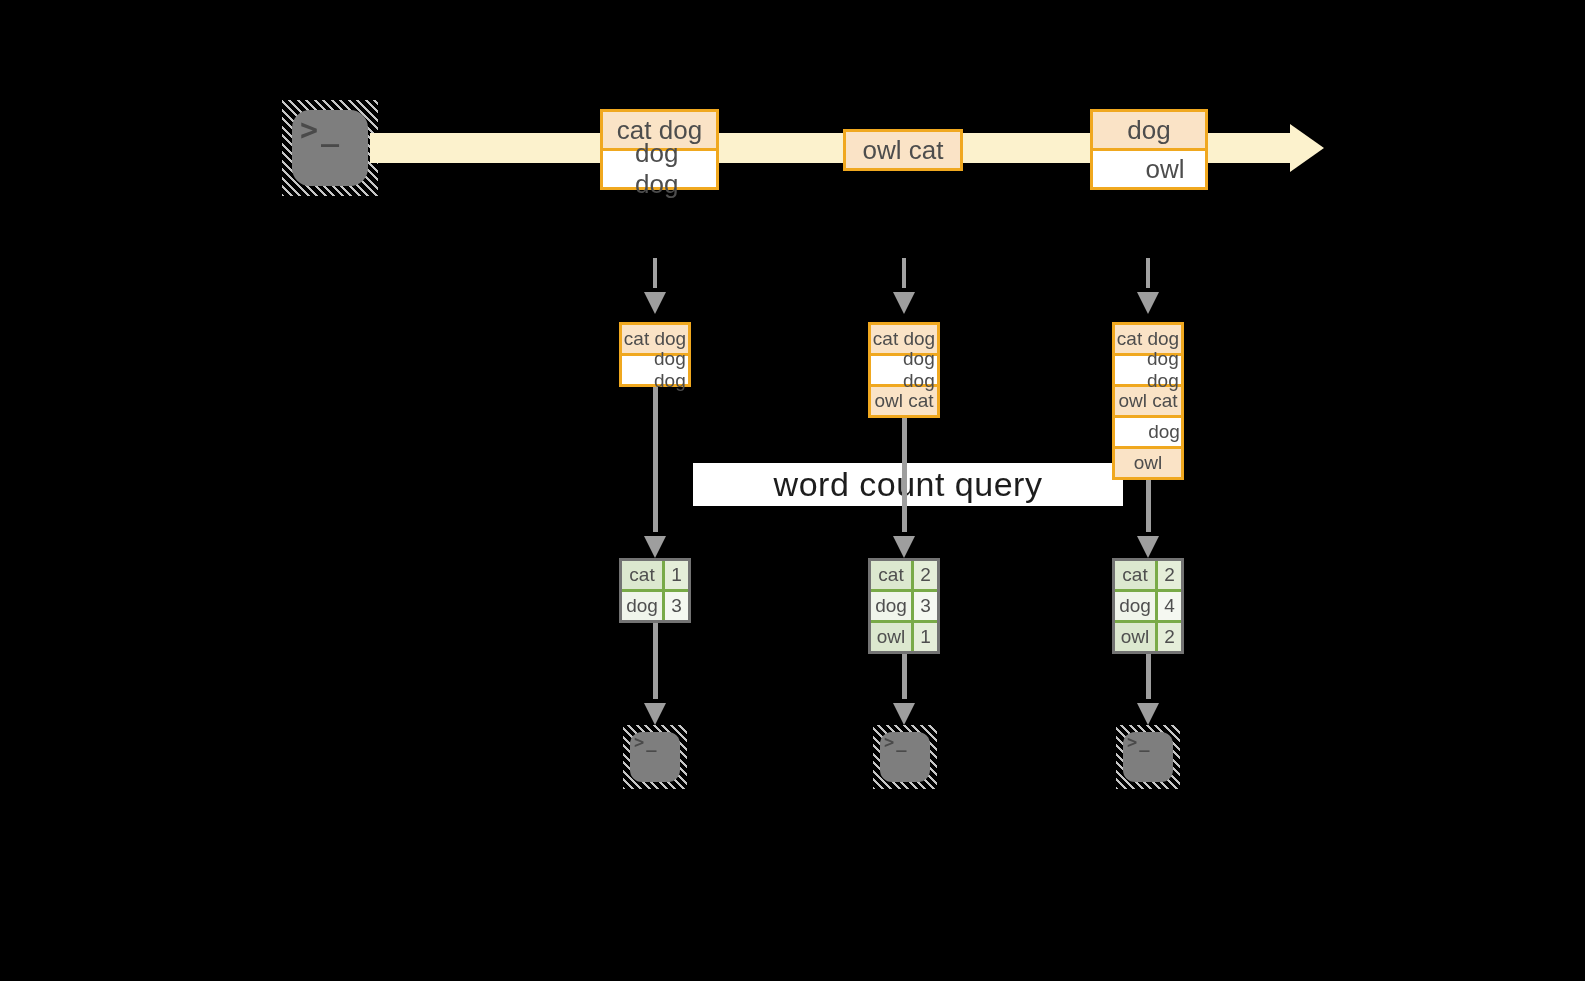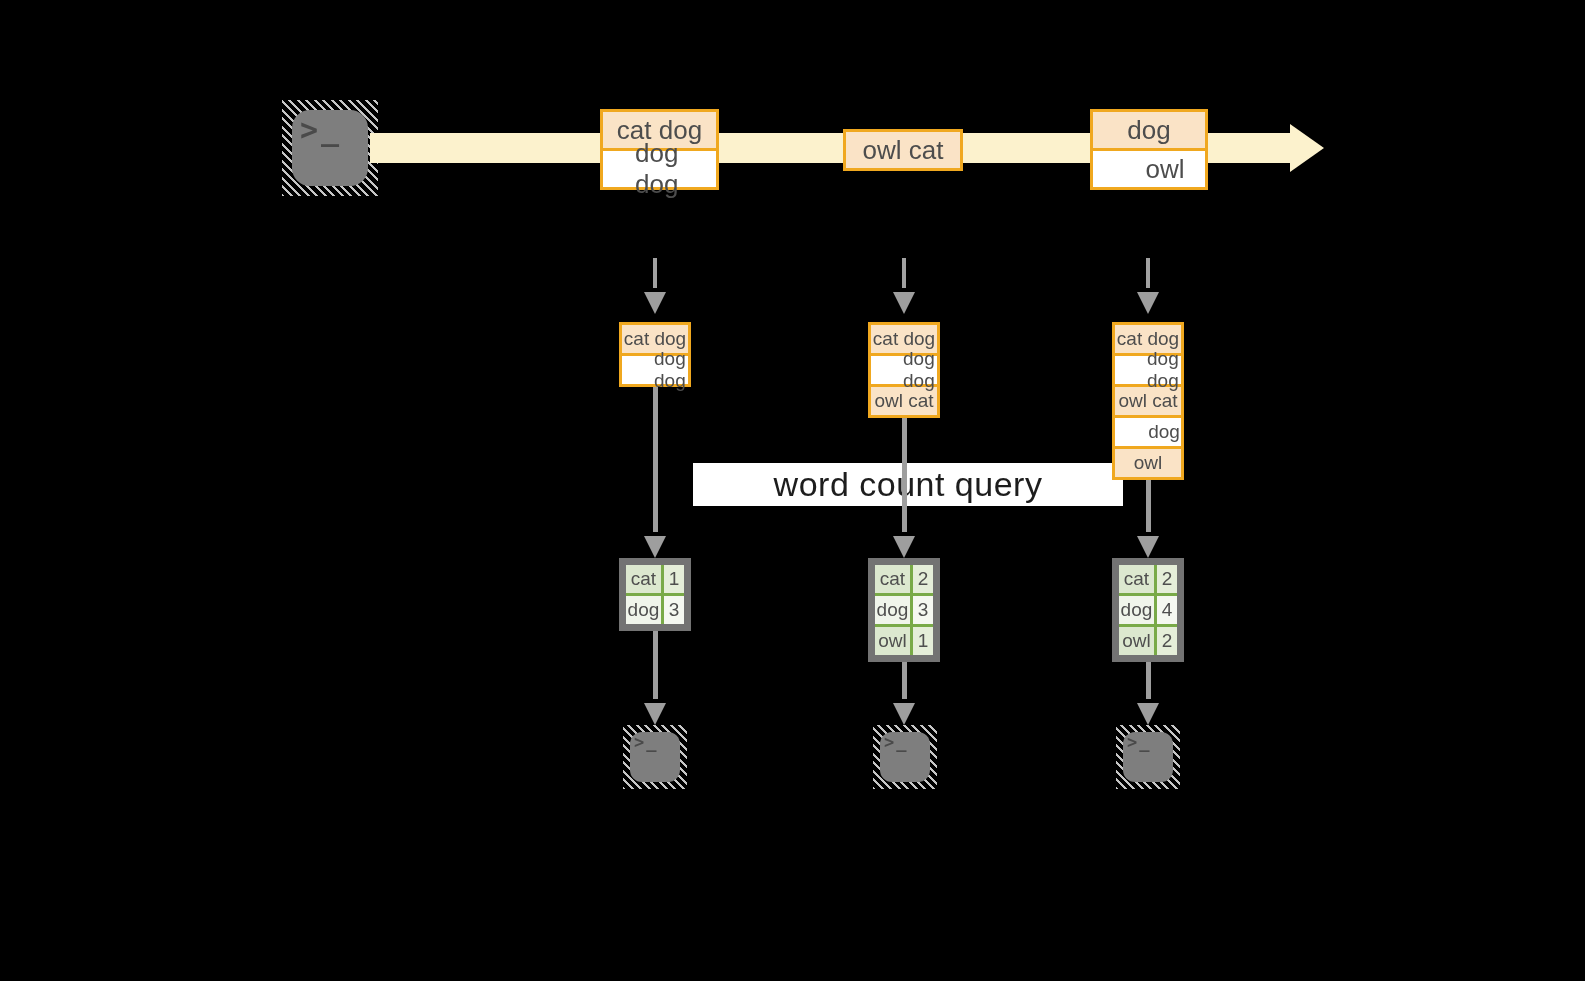--- a/index.html
+++ b/index.html
@@ -35,21 +35,21 @@
   .vline{width:5px;background:#9e9e9e;margin:0 auto;}
   .vdash{width:4px;height:30px;background:#a2a2a2;margin:0 auto;}
   .vhead{width:0;height:0;border-left:11px solid transparent;border-right:11px solid transparent;
          border-top:22px solid #9e9e9e;margin-top:4px;}
 
   
   .banner{background:#ffffff;display:flex;align-items:center;justify-content:center;}
   .banner span{font-size:34px;font-weight:300;color:#1d1d1d;letter-spacing:0.5px;}
 
   
-  .gtable{border:7px solid #737373;}
+  .gtable{border:3px solid #737373;}
   .grow{display:flex;}
   .grow + .grow{border-top:3px solid #79aa48;}
   .gcell{height:28px;display:flex;align-items:center;justify-content:center;
          font-size:19px;color:#4f4f4f;}
   .gword{width:40px;}
   .gnum{width:23px;border-left:3px solid #79aa48;}
   .gdark .gword{background:#dce8cf;} .gdark .gnum{background:#e5eed9;}
   .glight .gword{background:#f0f5eb;} .glight .gnum{background:#f5f8f1;}
 </style>
 </head>

